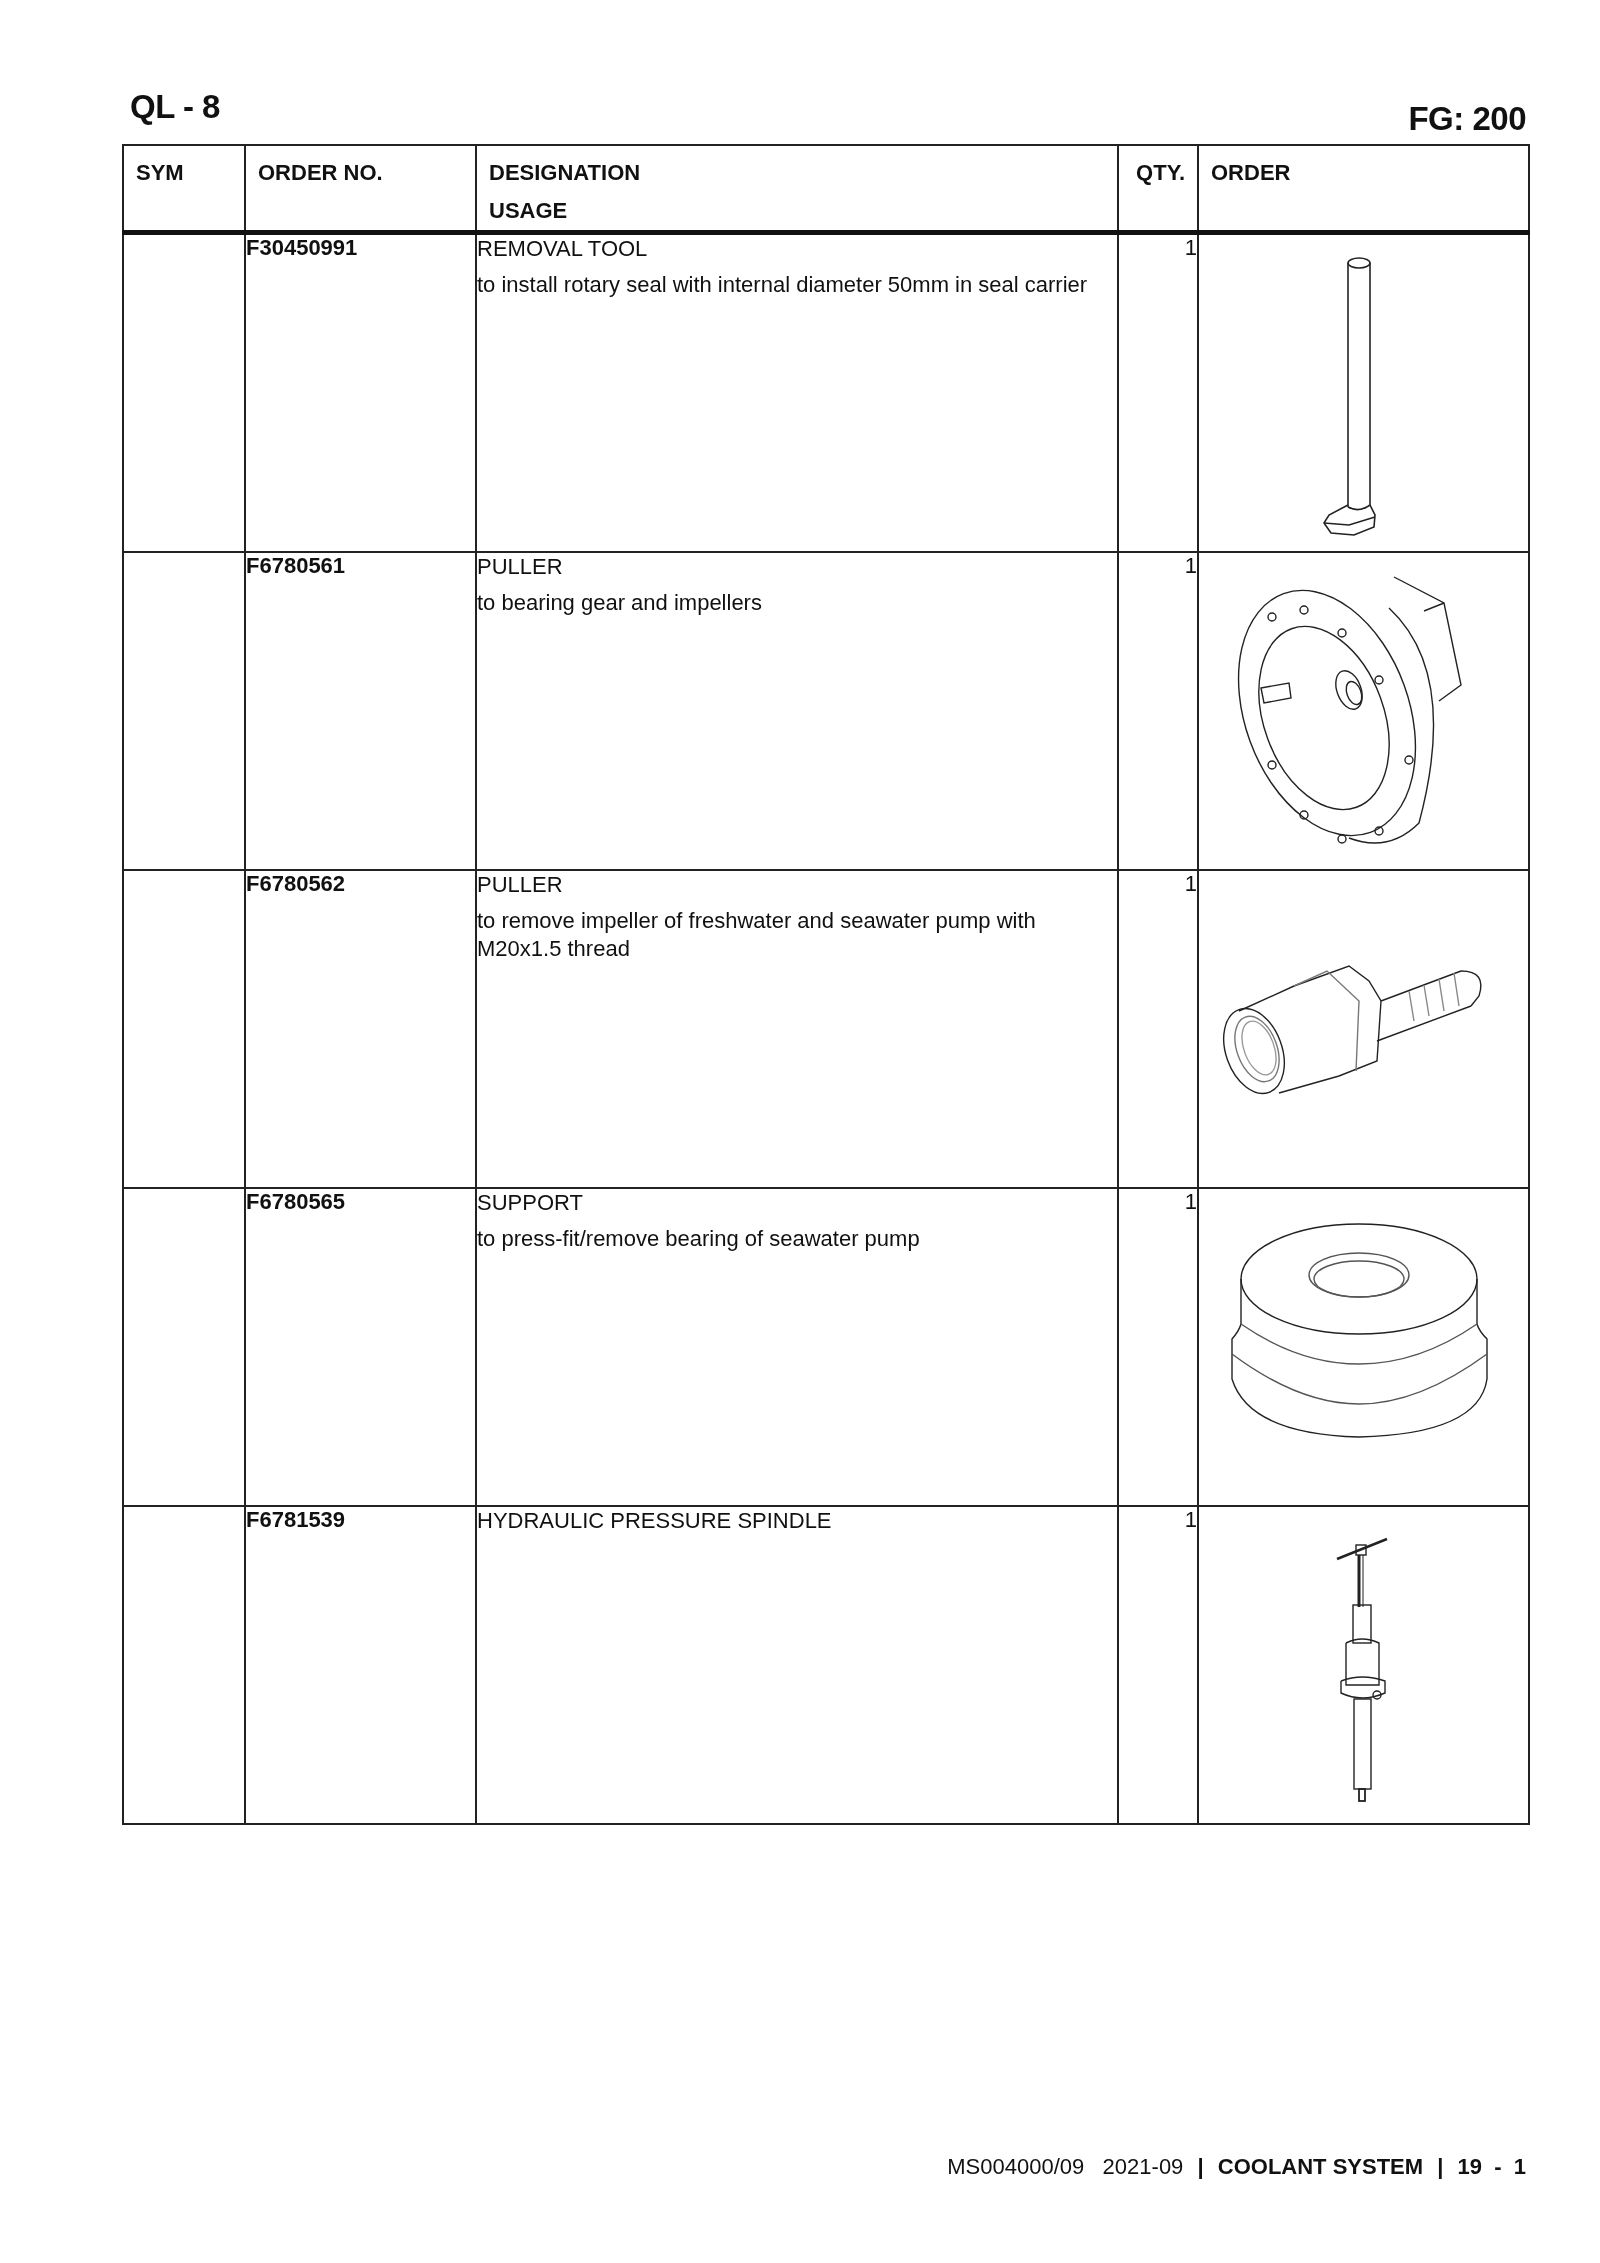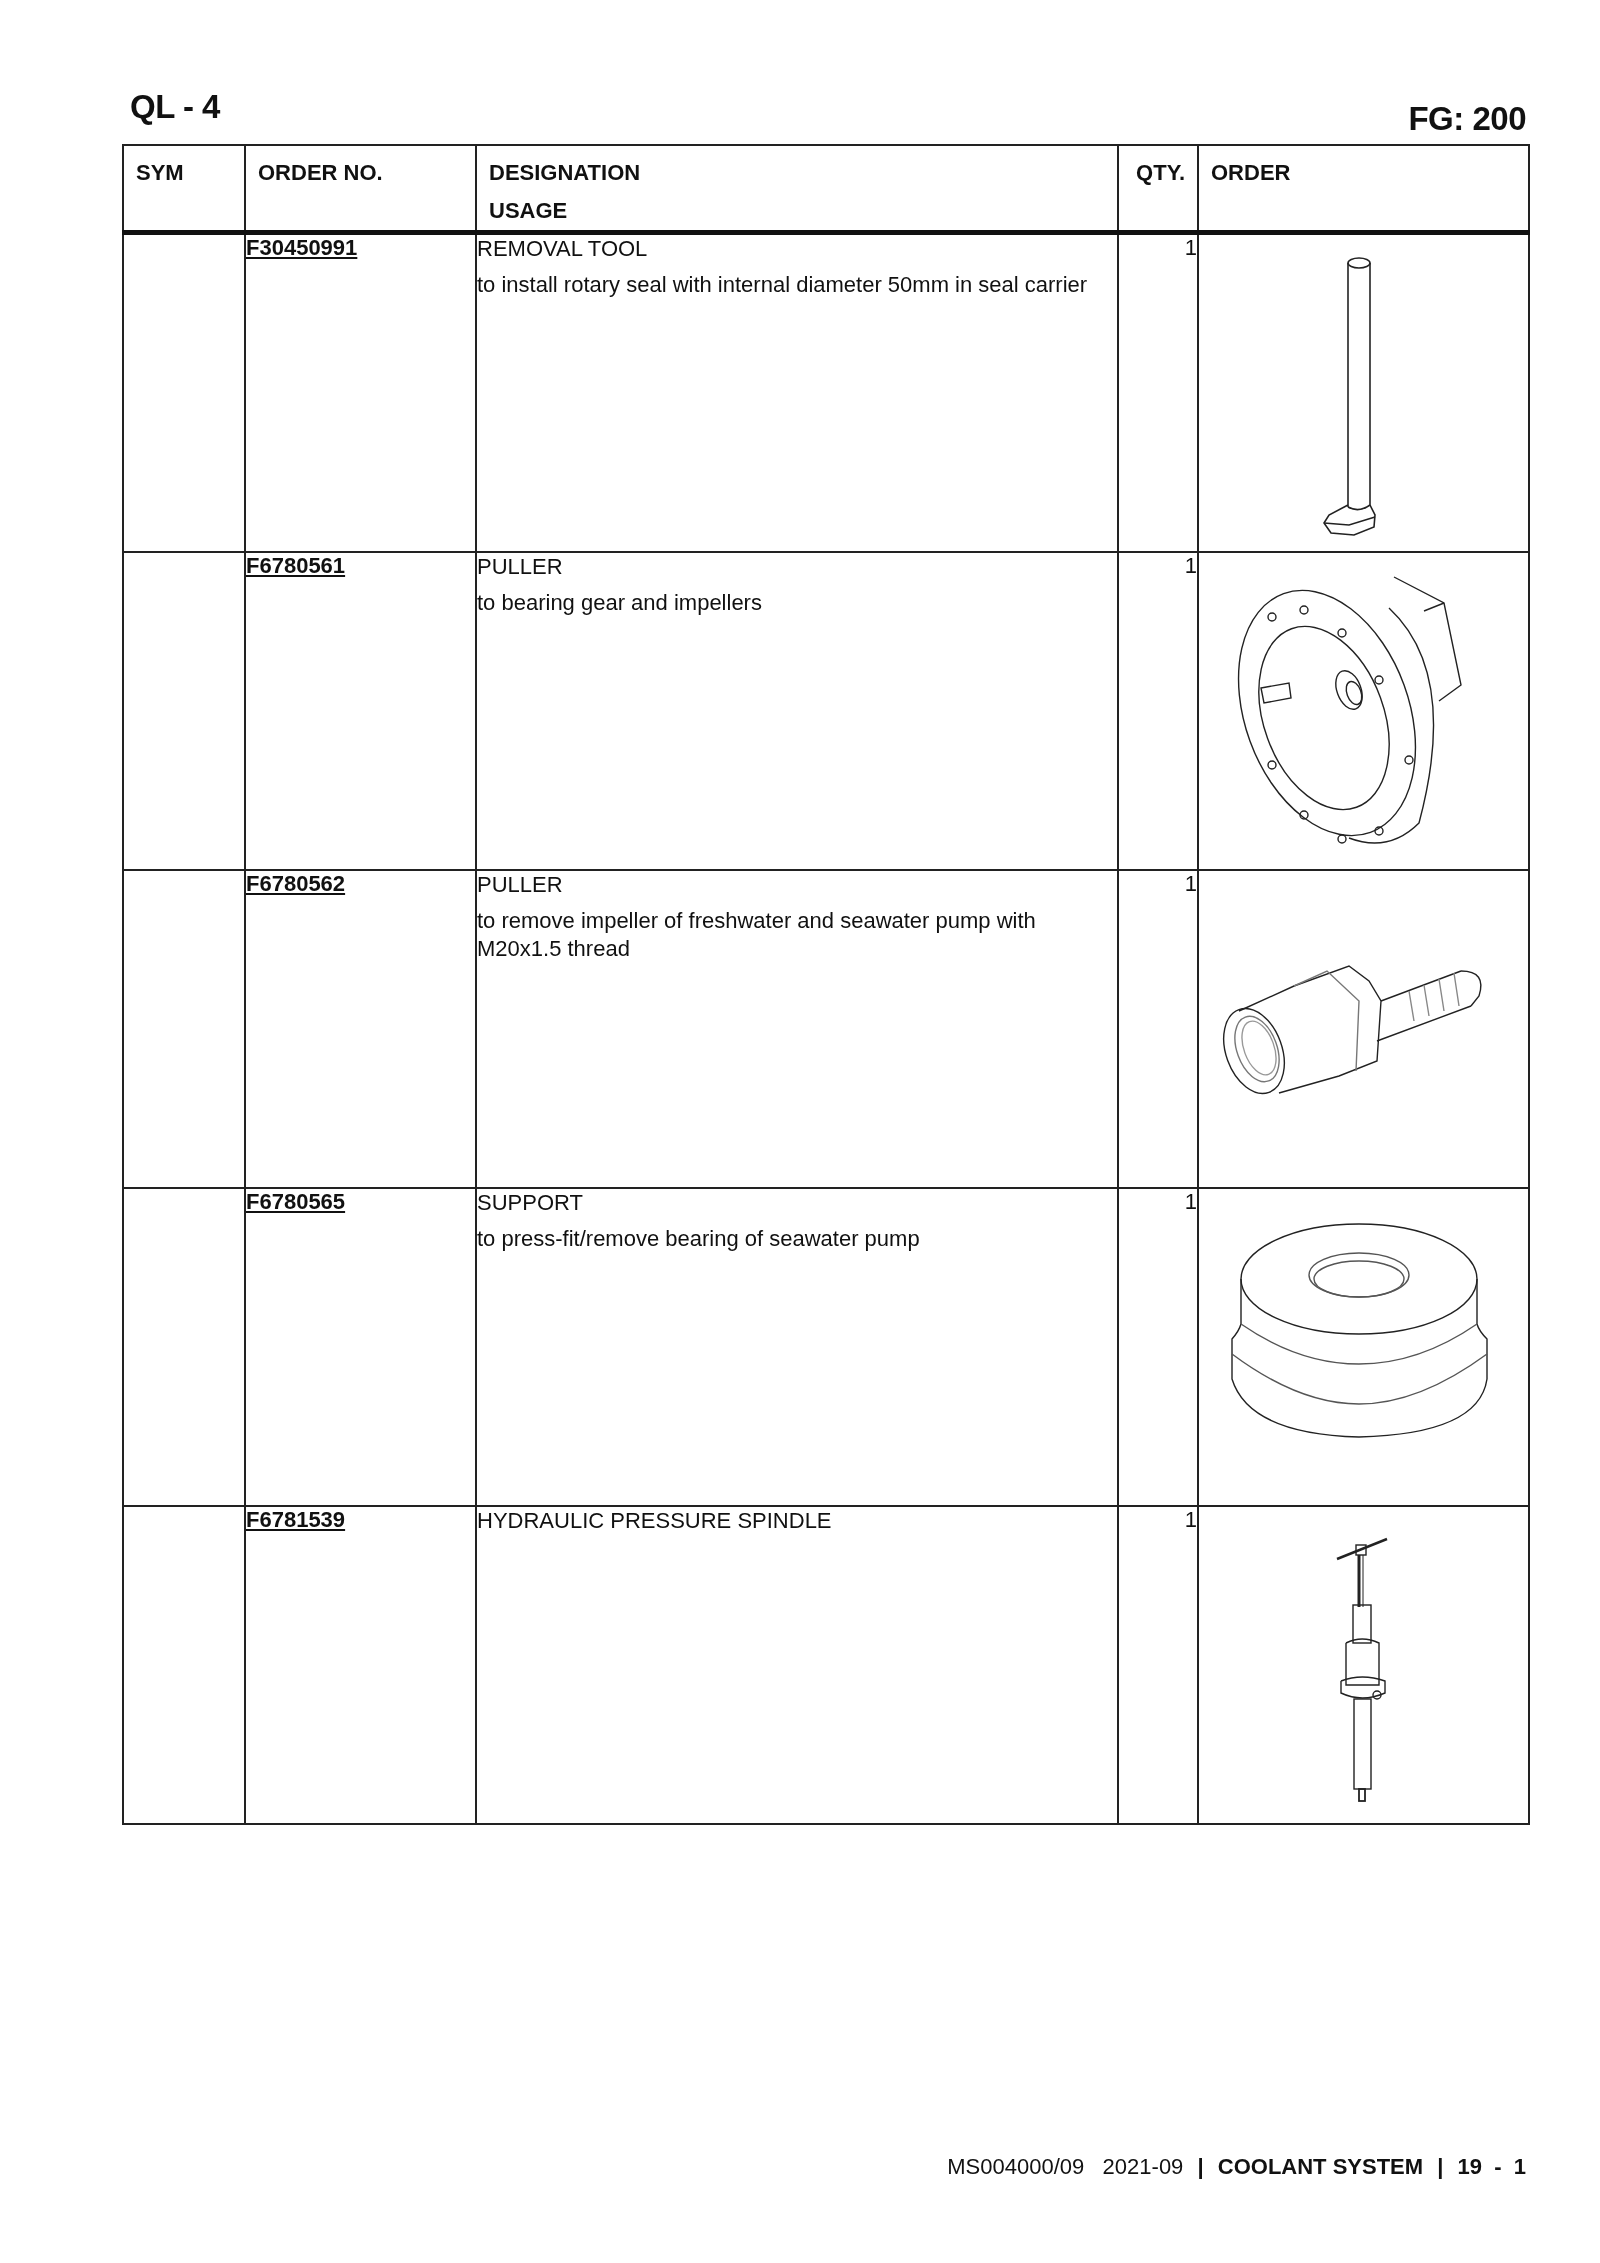--- a/index.html
+++ b/index.html
@@ -12,35 +12,35 @@
   table.tools thead tr { border-bottom:4px solid #000000; }
   table.tools thead th { border-bottom:5px solid #111; }
   .th-inner { padding:8px 12px 0 12px; line-height:38px; }
   .th-qty { text-align:right; }
   col.c-sym { width:122px; }
   col.c-order { width:231px; }
   col.c-desig { width:642px; }
   col.c-qty { width:80px; }
   col.c-img { width:331px; }
   tbody tr { height:316px; }
-  .order { font-weight:bold; font-size:22px; padding:8px 12px;text-decoration:underline; }
+  .order { font-weight:bold; font-size:22px; padding:8px 12px; }
   .desig { padding:8px 10px 0 11px; }
   .desig .name { font-size:22px; line-height:28px; }
   .desig .usage { font-size:22px; line-height:28px; margin-top:8px; }
   .qty { font-size:22px; text-align:right; padding:8px 10px; }
   .img-cell { position:relative; }
   .img-cell svg { display:block; margin:0 auto; }
   .footer { position:absolute; right:74px; top:2154px; font-size:22px; white-space:nowrap; }
   .footer .bold { font-weight:bold; }
   .footer .sep { margin:0 8px; font-weight:bold; }
 </style>
 </head>
 <body>
 
-<div class="page-title-left">QL - 4</div>
+<div class="page-title-left">QL - 8</div>
 <div class="page-title-right">FG: 200</div>
 
 <table class="tools">
   <colgroup>
     <col class="c-sym">
       <col class="c-order">
       <col class="c-desig">
       <col class="c-qty">
       <col class="c-img">
   </colgroup>

